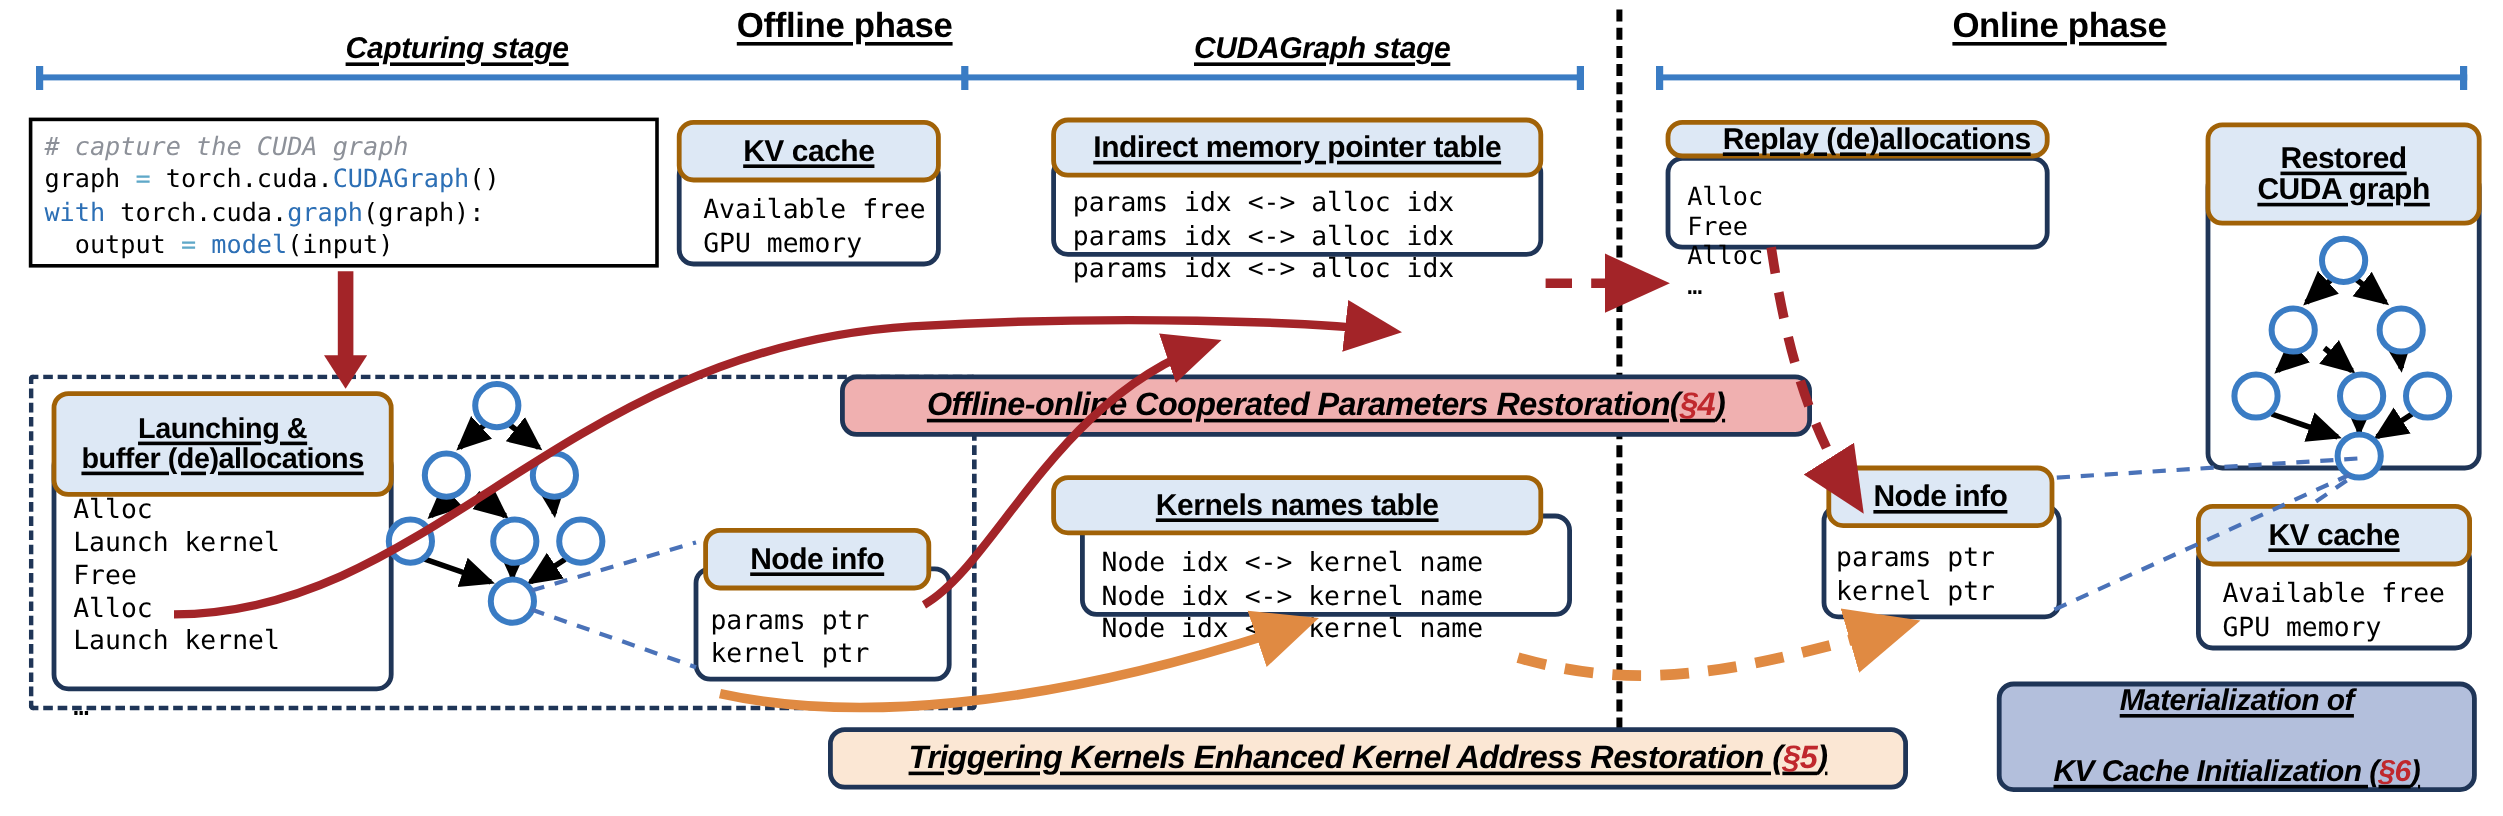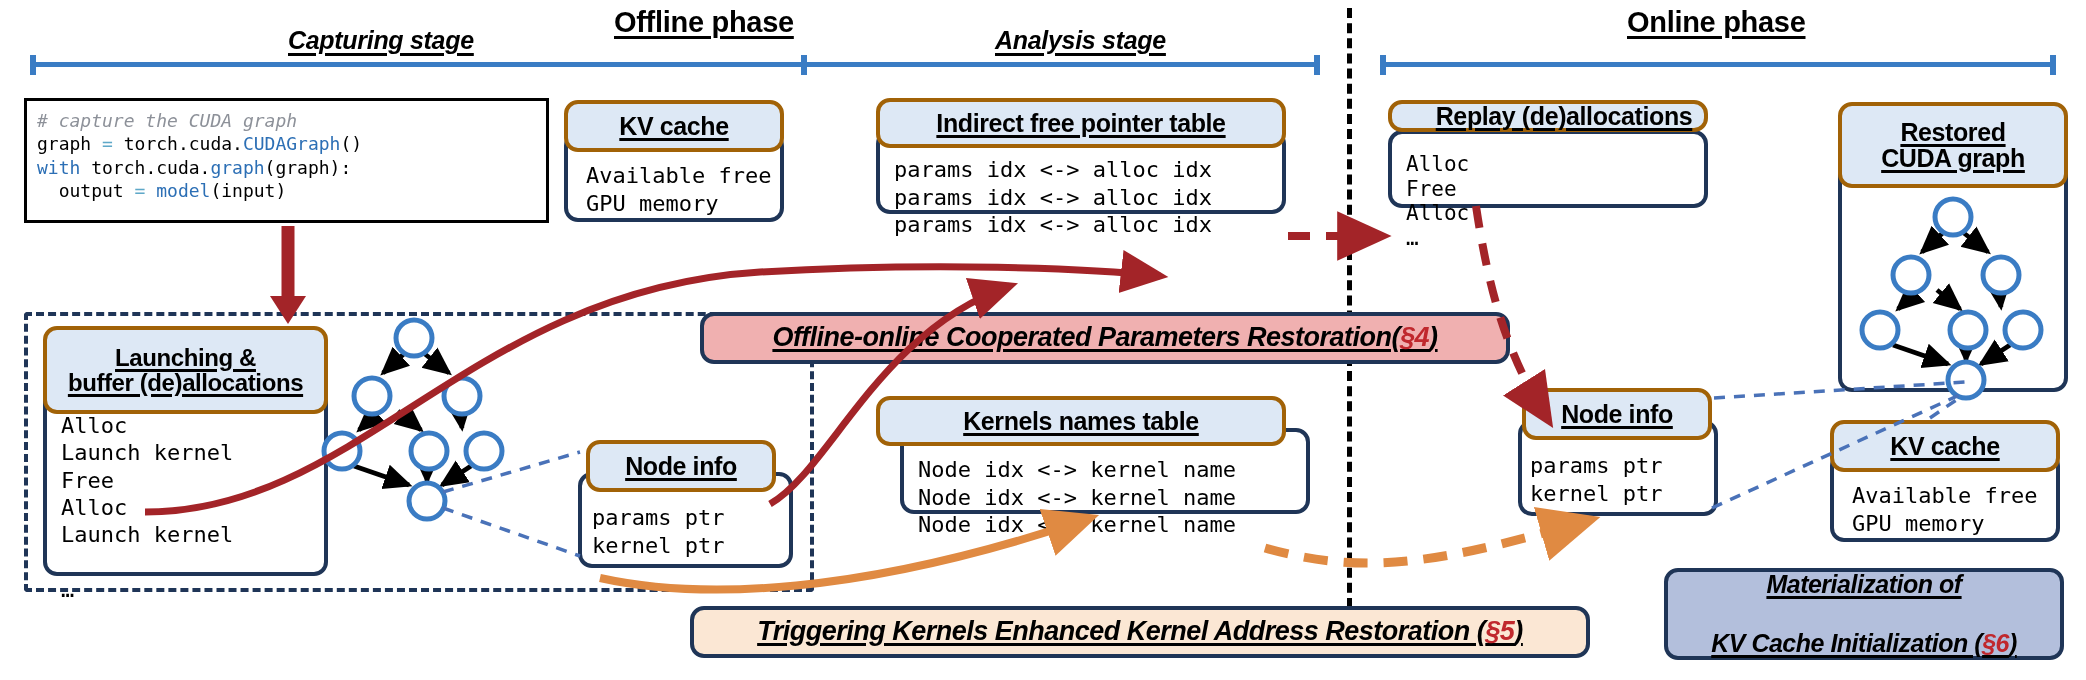--- a/index.html
+++ b/index.html
@@ -29,21 +29,21 @@
      display:flex;align-items:center;justify-content:center;flex-direction:column;
      line-height:1.05;letter-spacing:-0.4px;}
   .card-head span{text-decoration:underline;text-underline-offset:3px;text-decoration-thickness:3px;}
   .card-body{font-family:"DejaVu Sans Mono","Liberation Mono",monospace;
      font-size:22px;color:#000;line-height:1.25;padding:2px 0 0 14px;white-space:pre;}
   .card-body.center{padding-left:18px;}
 
   
   .codebox{border:3px solid #000;background:#fff;}
   .code{font-family:"DejaVu Sans Mono","Liberation Mono",monospace;
-     font-size:18px;line-height:1.3;white-space:pre;color:#000;padding:8px 10px;}
+     font-size:21px;line-height:1.3;white-space:pre;color:#000;padding:8px 10px;}
   .c-com{color:#8d9199;font-style:italic;}
   .c-kw{color:#2c6fb5;}
   .c-op{color:#5fa8c8;}
   .c-fn{color:#2c6fb5;}
 
   
   .dashgroup{border:4px dashed #1f3557;border-radius:4px;}
   .vdash{border-left:5px dashed #000;}
 
   
@@ -57,21 +57,21 @@
 
   svg{position:absolute;left:0;top:0;overflow:visible;}
 </style>
 </head>
 <body>
 
 <div id="stage">
 
   <div class="abs stage-label" style="left:288px;top:26px;">Capturing stage</div>
   <div class="abs phase-label" style="left:614px;top:6px;">Offline phase</div>
-  <div class="abs stage-label" style="left:995px;top:26px;">Analysis stage</div>
+  <div class="abs stage-label" style="left:995px;top:26px;">CUDAGraph stage</div>
   <div class="abs phase-label" style="left:1627px;top:6px;">Online phase</div>
 
   <div class="abs tl-cap" style="left:30px;top:55px;"></div>
   <div class="abs tl-line" style="left:34px;top:62px;width:770px;"></div>
   <div class="abs tl-cap" style="left:801px;top:55px;"></div>
   <div class="abs tl-line" style="left:805px;top:62px;width:513px;"></div>
   <div class="abs tl-cap" style="left:1314px;top:55px;"></div>
 
   <div class="abs tl-cap" style="left:1380px;top:55px;"></div>
   <div class="abs tl-line" style="left:1384px;top:62px;width:672px;"></div>
@@ -93,21 +93,21 @@
       </div>
   </div>
 
   <div class="abs" style="left:876px;top:98px;width:410px;height:116px;">
     <div class="card abs" style="left:0;top:32px;width:410px;height:84px;">
       <div class="card-body" style="padding-top:22px;" id="iiptbody">params idx &lt;-&gt; alloc idx
 params idx &lt;-&gt; alloc idx
 params idx &lt;-&gt; alloc idx</div>
     </div>
     <div class="card-head abs" style="left:0;top:0;width:410px;height:50px;" id="iipthead">
-        <span>Indirect free pointer table</span>
+        <span>Indirect memory pointer table</span>
       </div>
   </div>
 
   <div class="abs" style="left:1388px;top:100px;width:320px;height:108px;">
     <div class="card abs" style="left:0;top:30px;width:320px;height:78px;">
       <div class="card-body" style="padding-top:18px;font-size:21px;line-height:1.17;" id="replaybody">Alloc
 Free
 Alloc
 …</div>
     </div>

